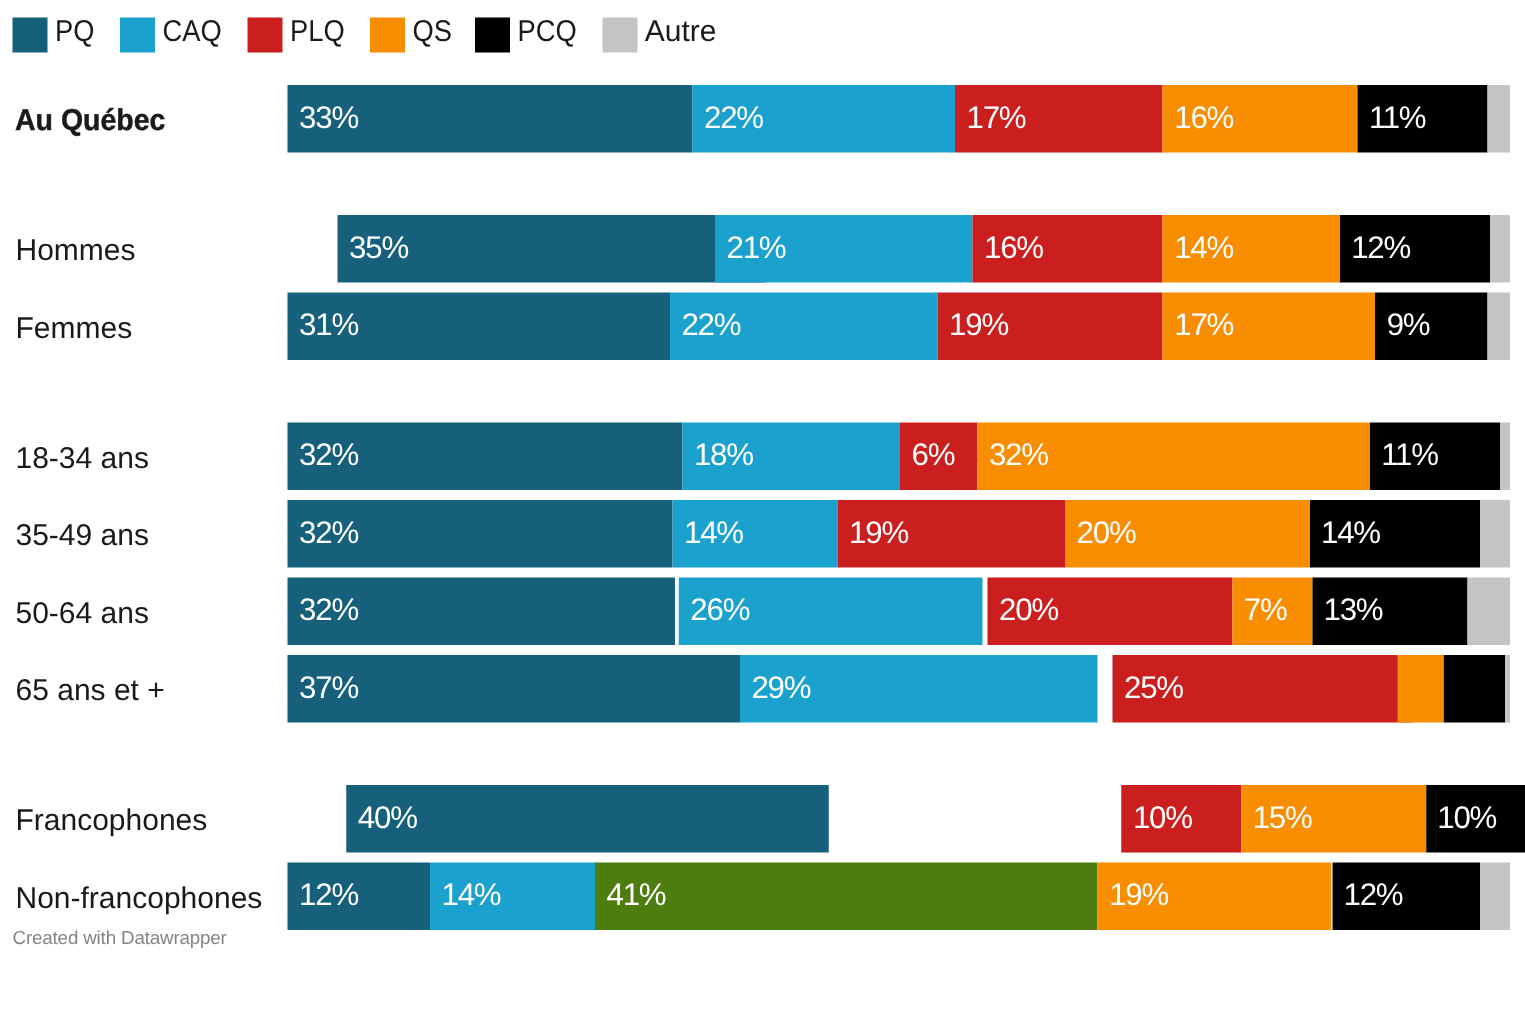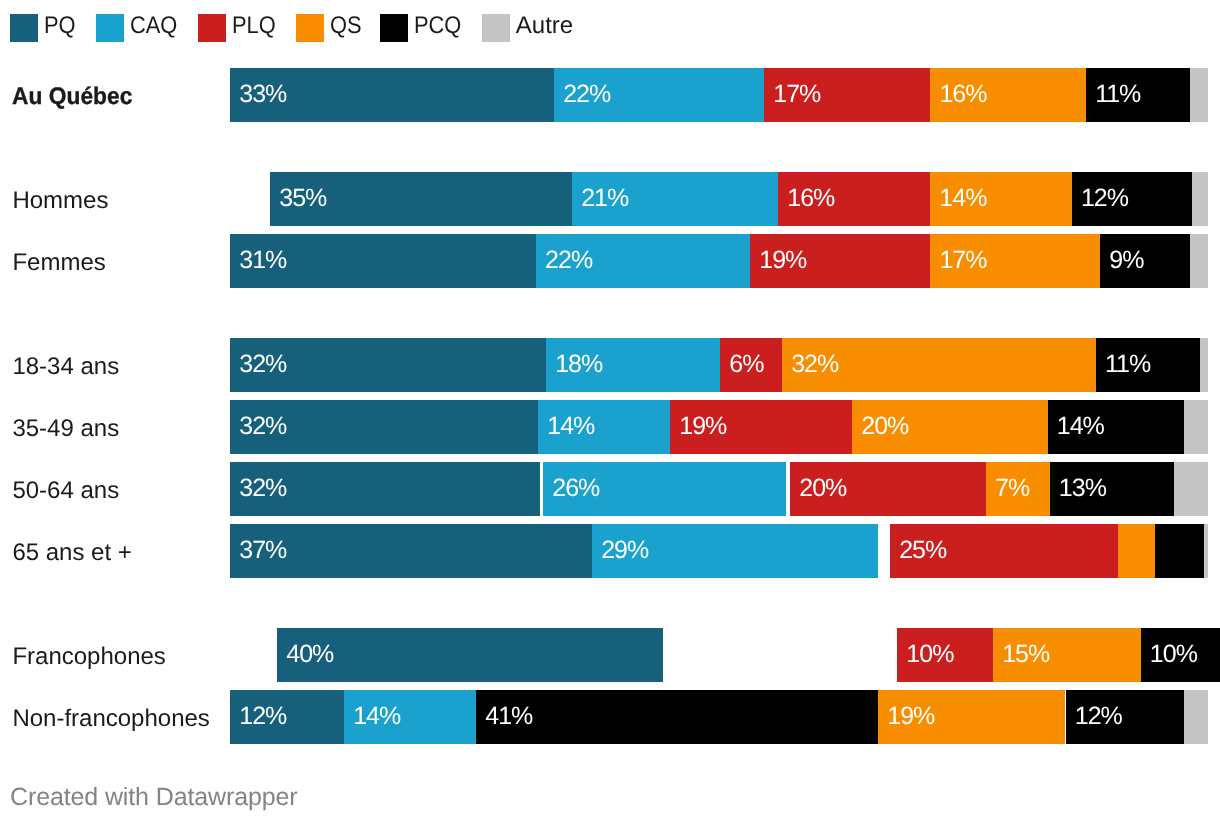--- a/index.html
+++ b/index.html
@@ -26,21 +26,21 @@
   .row-label{position:absolute;left:12.4px;top:0;width:212px;height:54px;
              line-height:57px;font-size:24px;color:#1a1a1a;white-space:nowrap;}
   .row.is-emphasis .row-label{font-weight:bold;transform:scaleX(0.95);
              transform-origin:0% 50%;-webkit-text-stroke:0.35px #1a1a1a;}
   .bar{position:absolute;left:230px;top:0;height:54px;width:978px;}
   .seg{position:absolute;top:0;height:54px;overflow:hidden;}
   .seg-label{position:absolute;left:9.3px;top:-1px;height:54px;line-height:54px;
              font-size:25px;letter-spacing:-1px;color:#ffffff;white-space:nowrap;}
 
   
-  .footer{position:absolute;left:10px;top:784px;font-size:25px;line-height:26px;
+  .footer{position:absolute;left:10px;top:738px;font-size:15px;line-height:26px;
           letter-spacing:-0.12px;color:#848484;white-space:nowrap;}
 </style>
 </head>
 <body>
 
 <div id="chart">
 
   <div class="legend">
       <div class="legend-item" style="left: 10px;">
         <span class="legend-swatch" style="background: rgb(22, 96, 124);"></span>
@@ -232,21 +232,21 @@
       </div>
       <div class="row" style="top: 690px;">
         <div class="row-label">Non-francophones</div>
         <div class="bar" style="left: 230px; width: 978px;">
           <div class="seg" style="left: 0px; width: 113.937px; background: rgb(22, 96, 124);">
             <span class="seg-label">12%</span>
           </div>
           <div class="seg" style="left: 113.937px; width: 132.03px; background: rgb(26, 161, 206);">
             <span class="seg-label">14%</span>
           </div>
-          <div class="seg" style="left: 245.967px; width: 402.056px; background: #000000;">
+          <div class="seg" style="left: 245.967px; width: 402.056px; background: #4d7c0f;">
             <span class="seg-label">41%</span>
           </div>
           <div class="seg" style="left: 648.023px; width: 187.483px; background: rgb(249, 141, 0);">
             <span class="seg-label">19%</span>
           </div>
           <div class="seg" style="left: 835.505px; width: 118.729px; background: rgb(0, 0, 0);">
             <span class="seg-label">12%</span>
           </div>
           <div class="seg" style="left: 954.235px; width: 23.7654px; background: rgb(196, 196, 196);"></div>
         </div>

